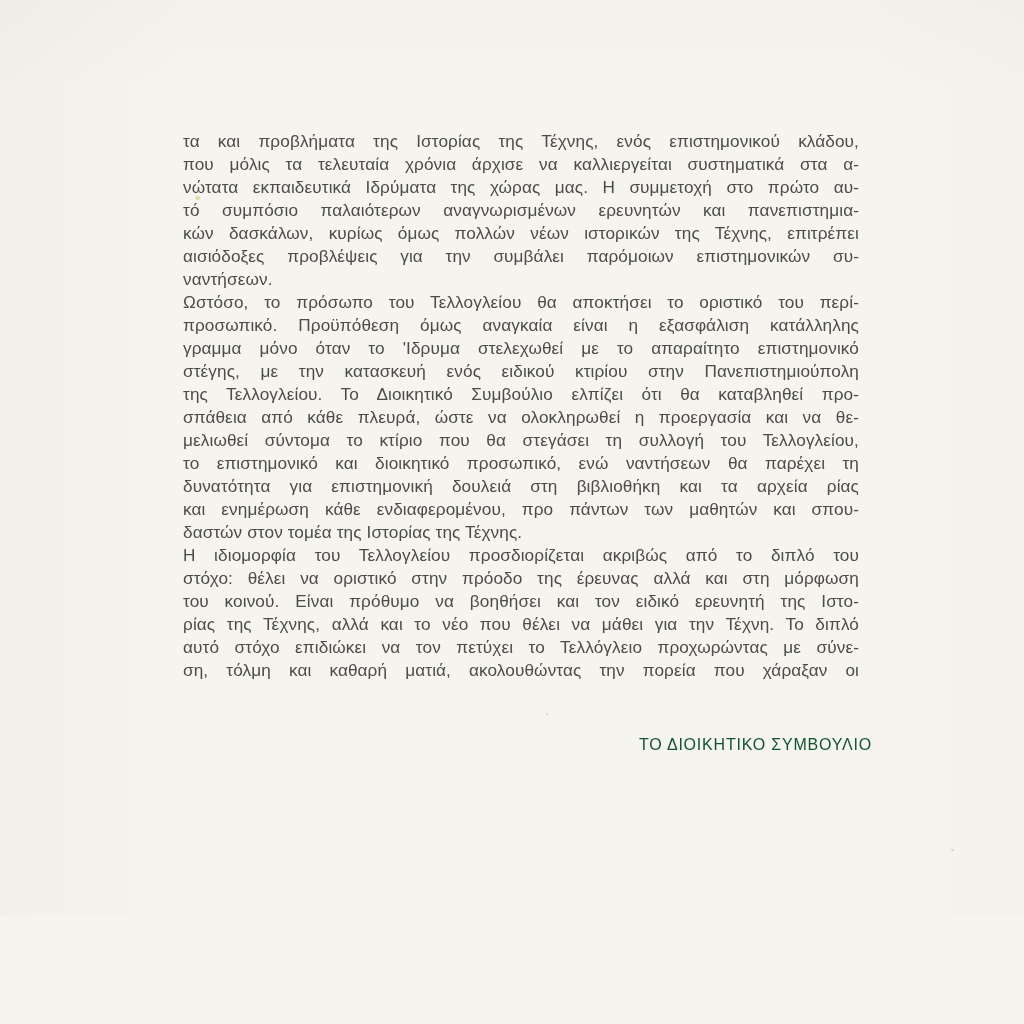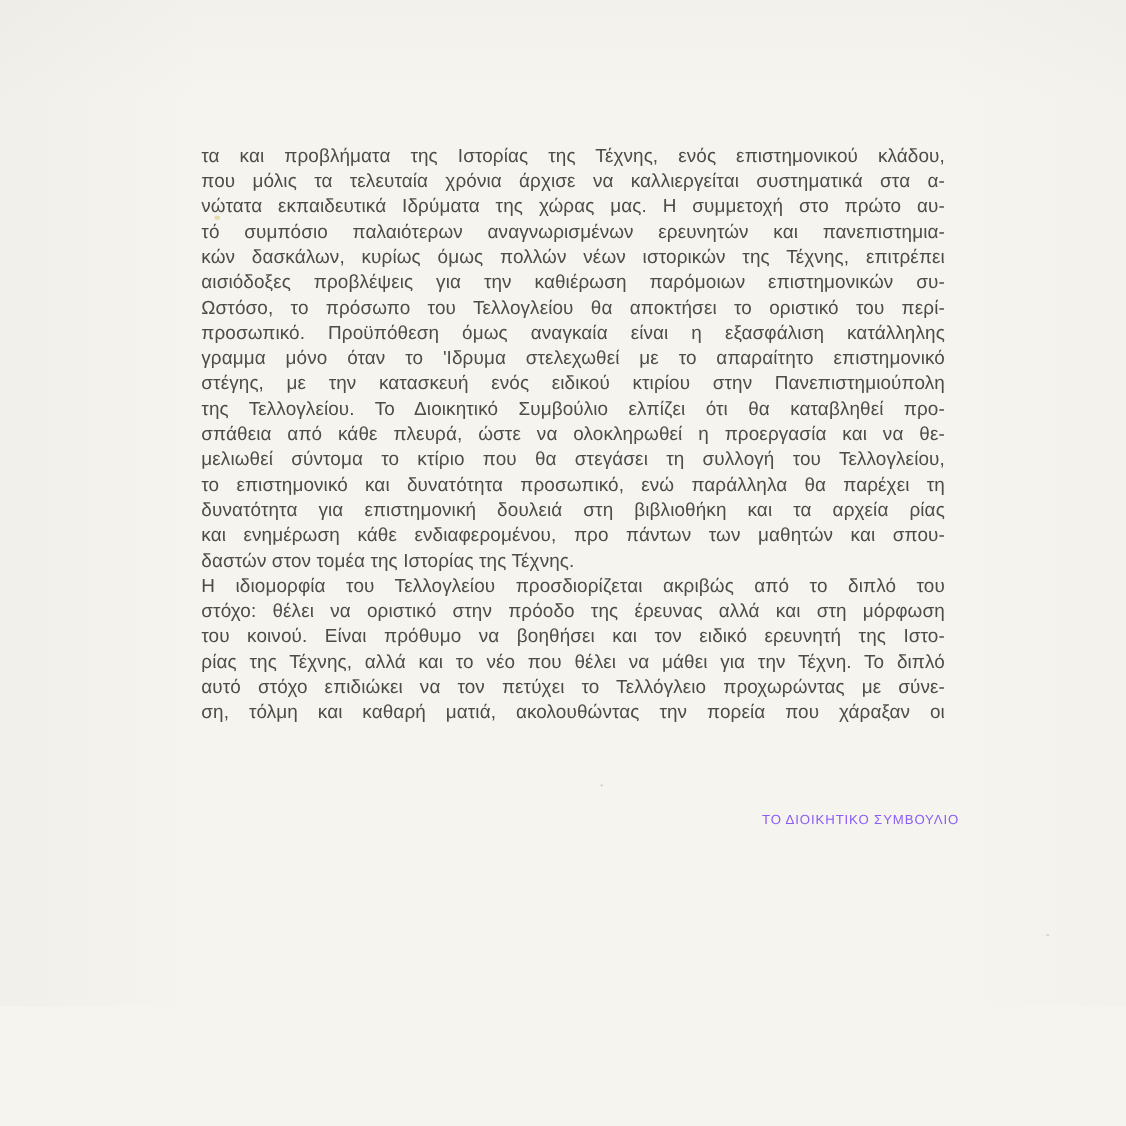--- a/index.html
+++ b/index.html
@@ -54,24 +54,24 @@
   }
   .line.para-end {
     text-align-last: left;
   }
   .signature-line {
     position: absolute;
     left: 183px;
     top: 735px;
     width: 689px;
     text-align: right;
-    font-size: 12px;
+    font-size: 16px;
     line-height: 20px;
     letter-spacing: 0.8px;
-    color: #8b5cf6;
+    color: #14532d;
   }
   
   .speck {
     position: absolute;
     border-radius: 50%;
     pointer-events: none;
   }
   .speck-1 { left: 195px; top: 196px; width: 5px; height: 4px; background: rgba(214,202,110,0.55); }
   .speck-2 { left: 958px; top: 999px; width: 3px; height: 3px; background: rgba(110,108,100,0.35); }
   .speck-3 { left: 951px; top: 849px; width: 3px; height: 2px; background: rgba(120,118,110,0.25); }
@@ -81,31 +81,32 @@
 <body>
 
 <div class="scan-page">
   <div class="text-block">
       <div class="paragraph">
         <div class="line">τα και προβλήματα της Ιστορίας της Τέχνης, ενός επιστημονικού κλάδου,</div>
         <div class="line">που μόλις τα τελευταία χρόνια άρχισε να καλλιεργείται συστηματικά στα α-</div>
         <div class="line">νώτατα εκπαιδευτικά Ιδρύματα της χώρας μας. Η συμμετοχή στο πρώτο αυ-</div>
         <div class="line">τό συμπόσιο παλαιότερων αναγνωρισμένων ερευνητών και πανεπιστημια-</div>
         <div class="line">κών δασκάλων, κυρίως όμως πολλών νέων ιστορικών της Τέχνης, επιτρέπει</div>
-        <div class="line">αισιόδοξες προβλέψεις για την καθιέρωση παρόμοιων επιστημονικών συ-</div>
+        <div class="line">αισιόδοξες προβλέψεις για την συμβάλει παρόμοιων επιστημονικών συ-</div>
+        <div class="line para-end">ναντήσεων.</div>
       </div>
       <div class="paragraph">
         <div class="line">Ωστόσο, το πρόσωπο του Τελλογλείου θα αποκτήσει το οριστικό του περί-</div>
         <div class="line">προσωπικό. Προϋπόθεση όμως αναγκαία είναι η εξασφάλιση κατάλληλης</div>
         <div class="line">γραμμα μόνο όταν το 'Ιδρυμα στελεχωθεί με το απαραίτητο επιστημονικό</div>
         <div class="line">στέγης, με την κατασκευή ενός ειδικού κτιρίου στην Πανεπιστημιούπολη</div>
         <div class="line">της Τελλογλείου. Το Διοικητικό Συμβούλιο ελπίζει ότι θα καταβληθεί προ-</div>
         <div class="line">σπάθεια από κάθε πλευρά, ώστε να ολοκληρωθεί η προεργασία και να θε-</div>
         <div class="line">μελιωθεί σύντομα το κτίριο που θα στεγάσει τη συλλογή του Τελλογλείου,</div>
-        <div class="line">το επιστημονικό και δυνατότητα προσωπικό, ενώ παράλληλα θα παρέχει τη</div>
+        <div class="line">το επιστημονικό και διοικητικό προσωπικό, ενώ ναντήσεων θα παρέχει τη</div>
         <div class="line">δυνατότητα για επιστημονική δουλειά στη βιβλιοθήκη και τα αρχεία ρίας</div>
         <div class="line">και ενημέρωση κάθε ενδιαφερομένου, προ πάντων των μαθητών και σπου-</div>
         <div class="line para-end">δαστών στον τομέα της Ιστορίας της Τέχνης.</div>
       </div>
       <div class="paragraph">
         <div class="line">Η ιδιομορφία του Τελλογλείου προσδιορίζεται ακριβώς από το διπλό του</div>
         <div class="line">στόχο: θέλει να οριστικό στην πρόοδο της έρευνας αλλά και στη μόρφωση</div>
         <div class="line">του κοινού. Είναι πρόθυμο να βοηθήσει και τον ειδικό ερευνητή της Ιστο-</div>
         <div class="line">ρίας της Τέχνης, αλλά και το νέο που θέλει να μάθει για την Τέχνη. Το διπλό</div>
         <div class="line">αυτό στόχο επιδιώκει να τον πετύχει το Τελλόγλειο προχωρώντας με σύνε-</div>

